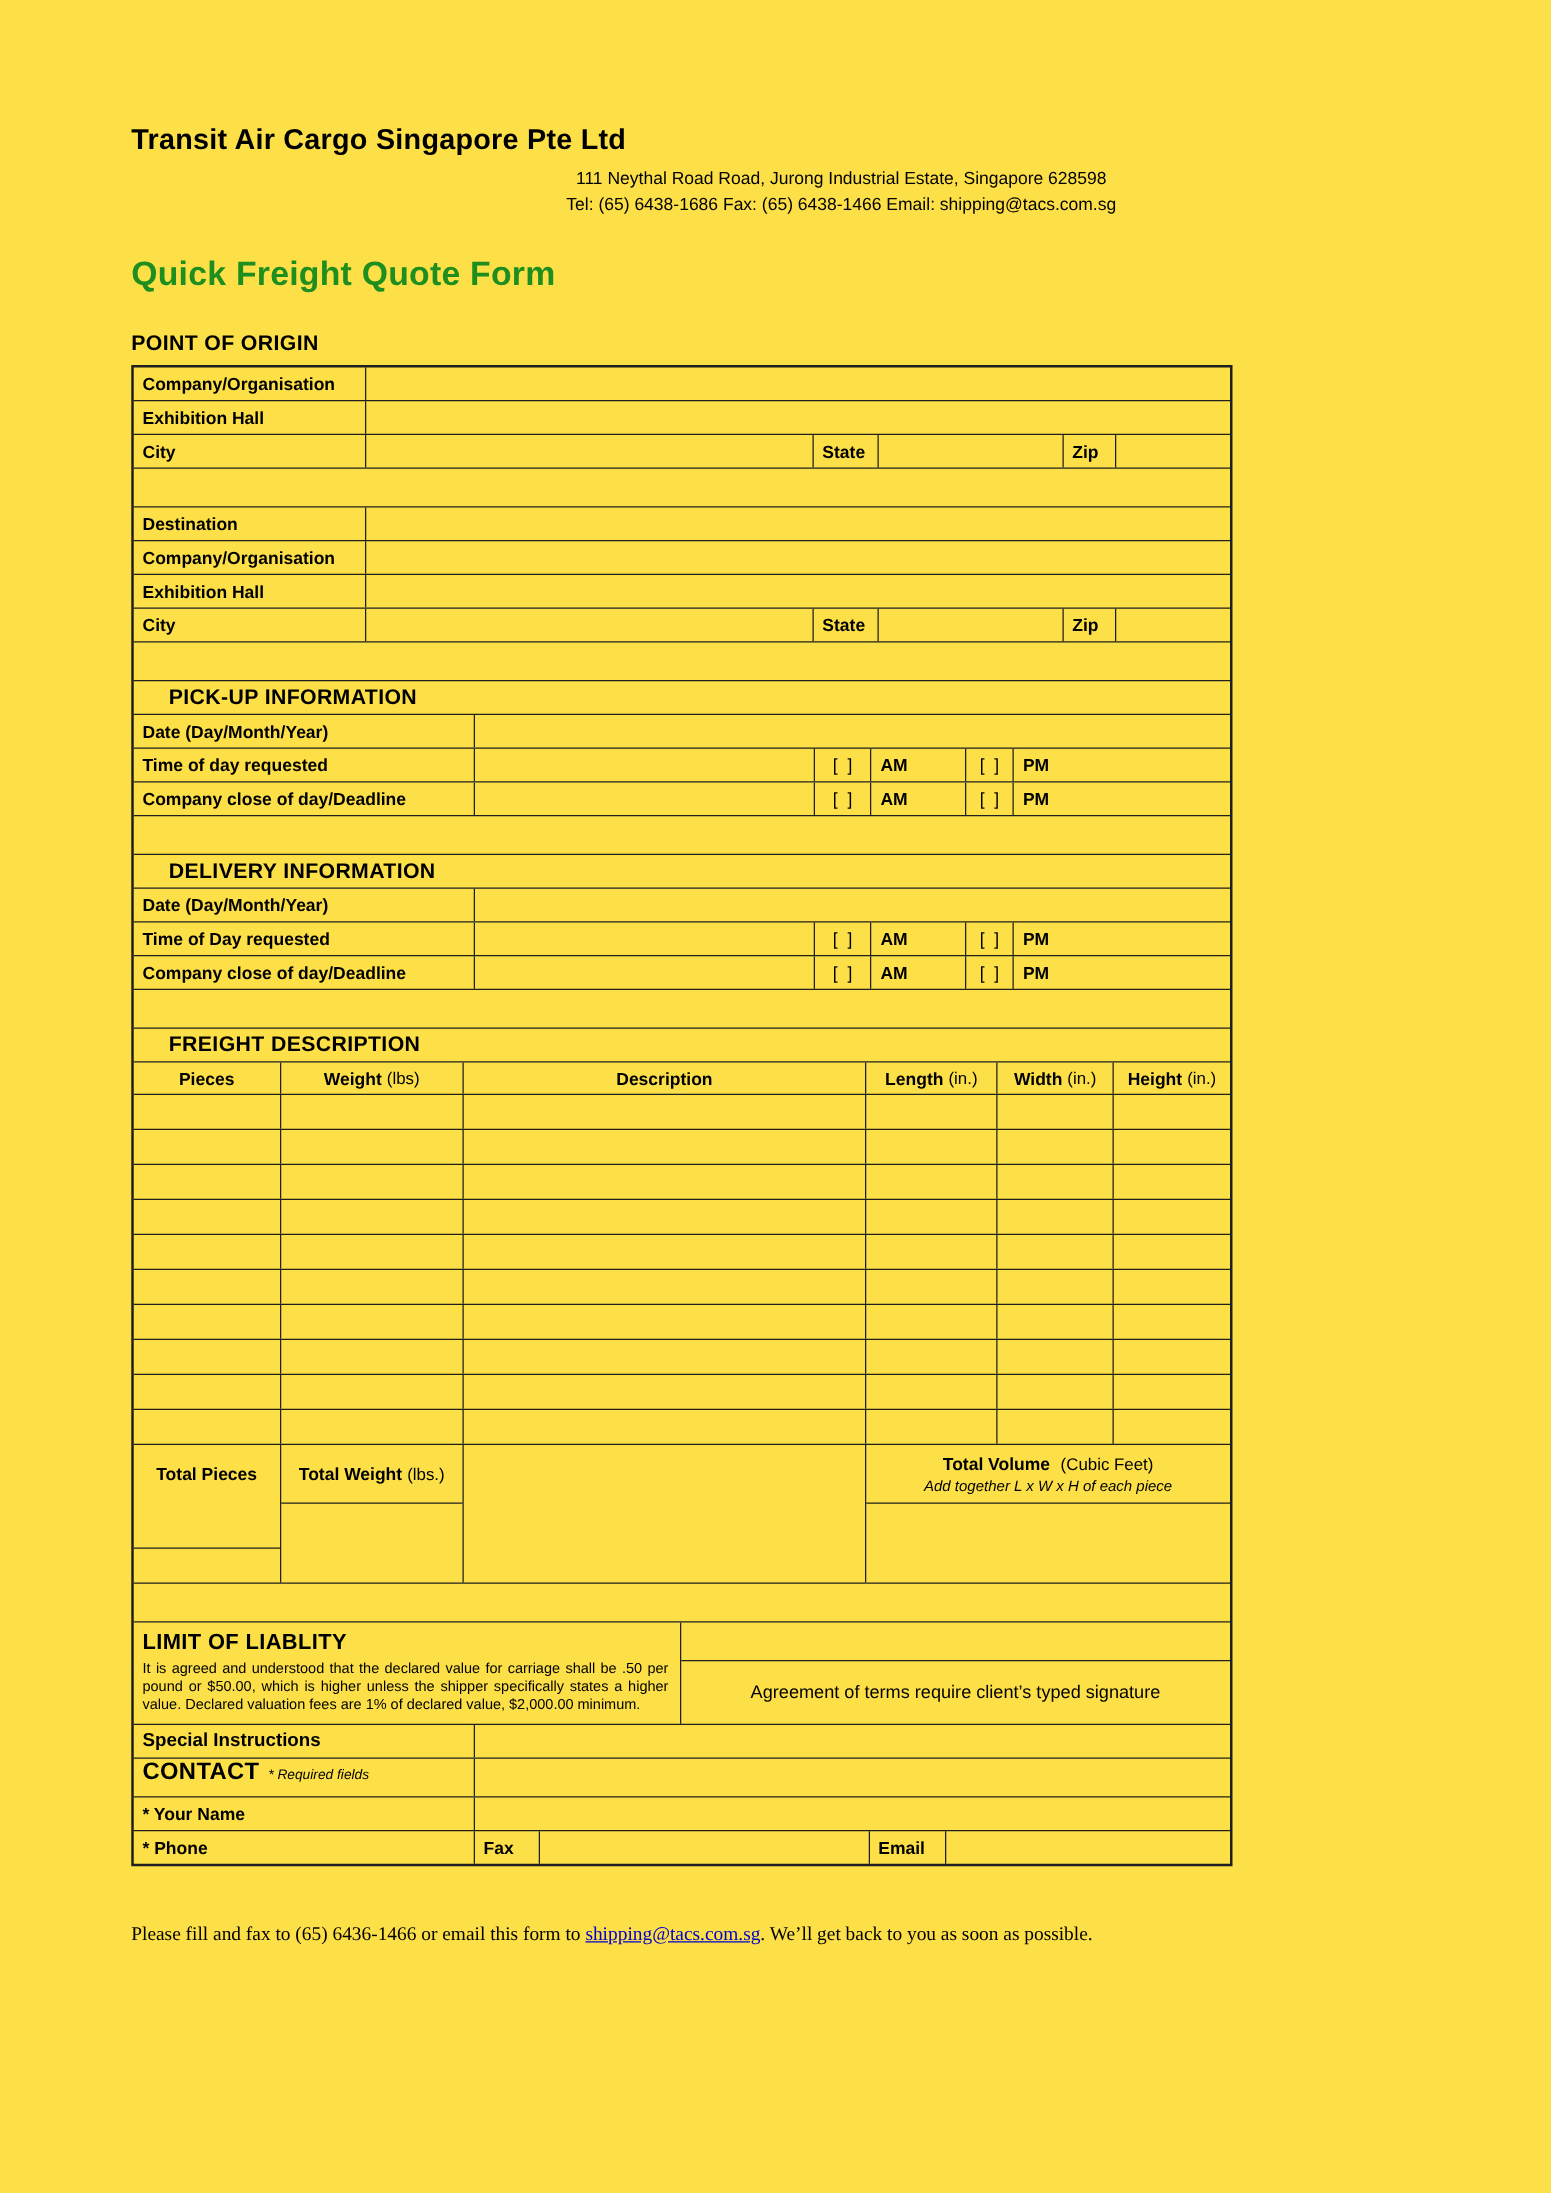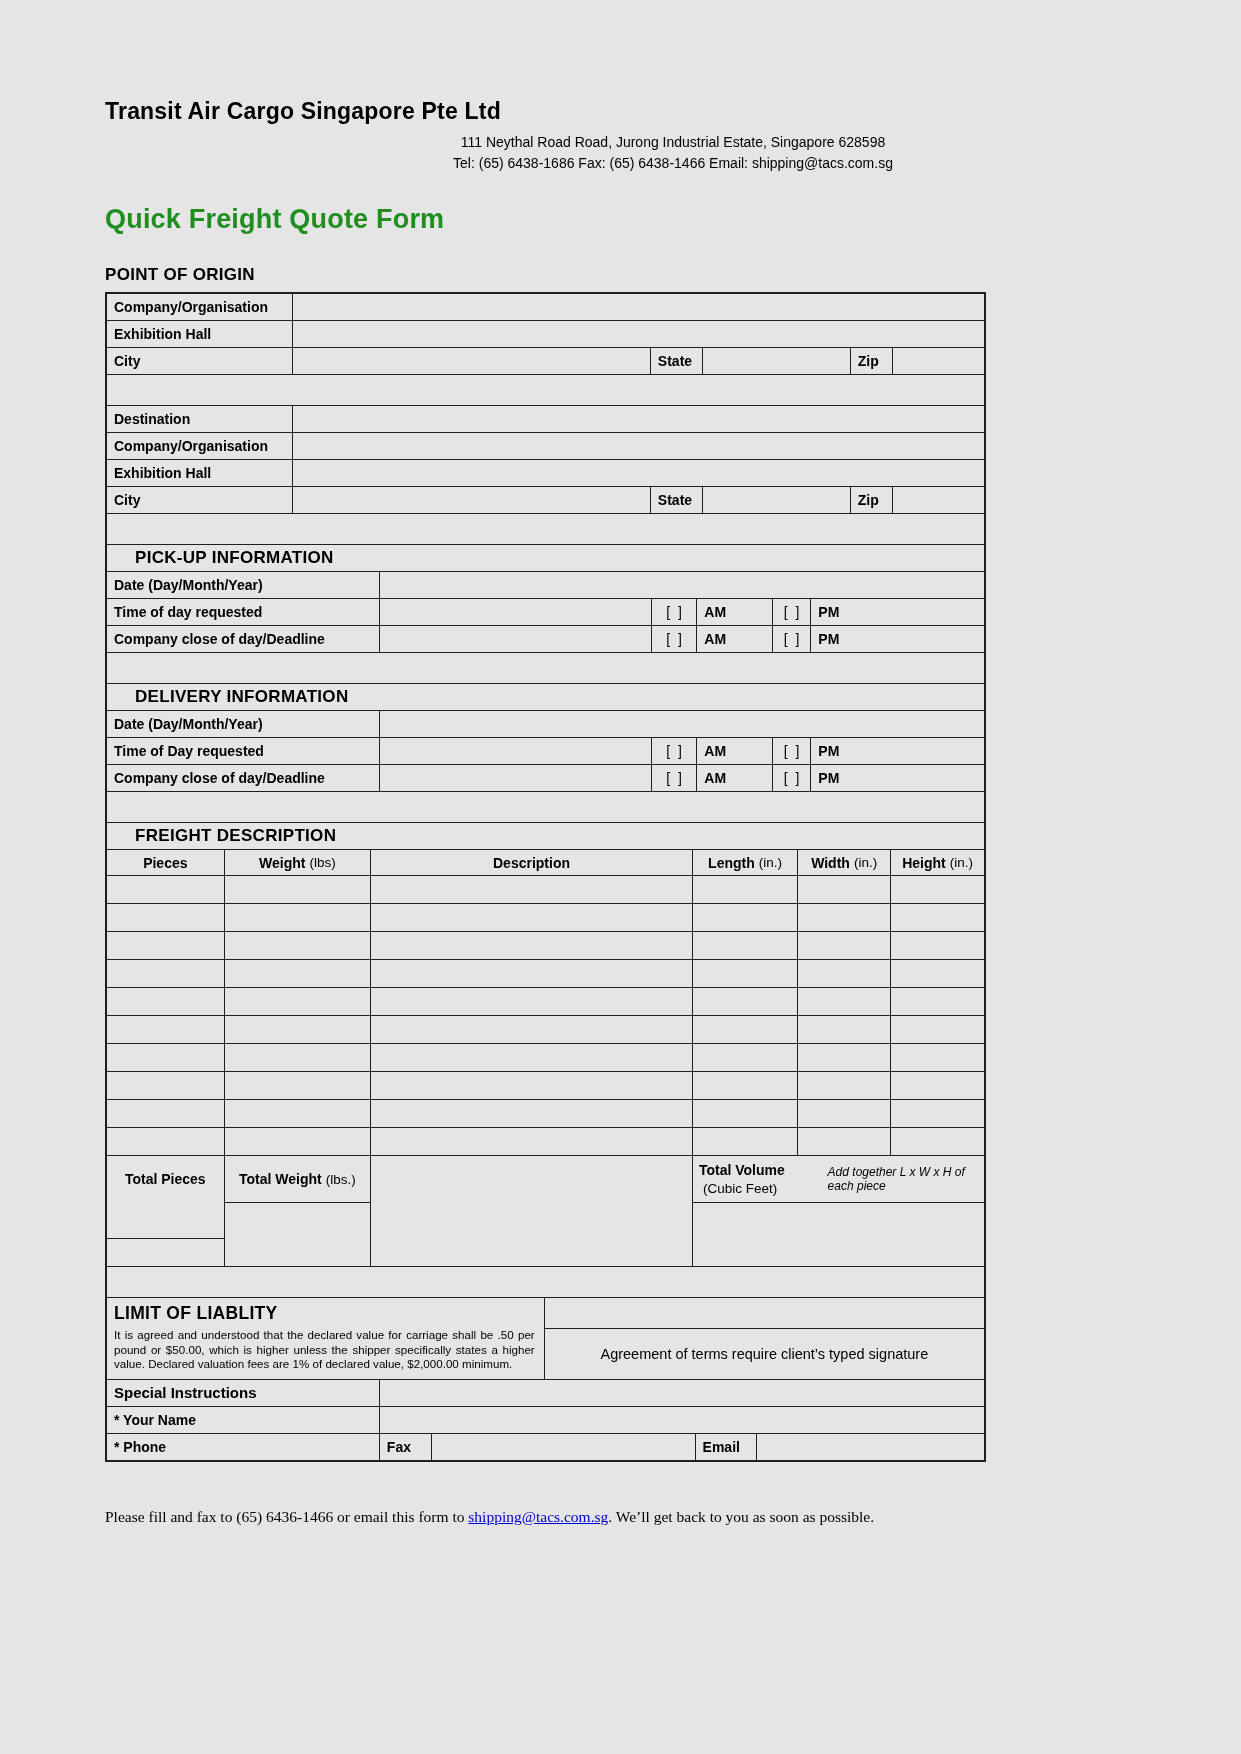--- a/index.html
+++ b/index.html
@@ -1,17 +1,17 @@
 <!DOCTYPE html>
 <html style="--accent: #1e8e1e; --link_blue: #0000cd; --line: #1f1f1f;"><head>
 <meta charset="utf-8">
 <style>
   :root{ --line:#1f1f1f; --accent:#1e8e1e; --link_blue:#0000cd; }
   html,body{margin:0;padding:0;background:#fff;}
-  .page{width:1241px;height:1754px;box-sizing:border-box;background:#e5e5e5;color:#000;
+  .page{width:1241px;height:1754px;box-sizing:border-box;background:#fde047;color:#000;
         padding:98px 0 0 105px;font-family:"Liberation Sans","DejaVu Sans",sans-serif;overflow:hidden;}
   
   .company{font-size:23px;font-weight:bold;margin-bottom:7px;letter-spacing:.2px;}
   .addr{font-size:14px;line-height:1.5;text-align:center;}
   
   .form-title{margin:30px 0 0;font-size:27px;font-weight:bold;color:var(--accent);letter-spacing:.2px;}
   .section-heading{margin:30px 0 7px;font-size:17px;font-weight:bold;letter-spacing:.3px;}
   
   .tbl{width:877px;border:2px solid var(--line);}
   .row{display:flex;align-items:stretch;border-top:1.5px solid var(--line);}
@@ -34,21 +34,21 @@
   
   .f1{width:13.3%}.f2{width:16.7%}.f3{width:36.7%}.f4{width:12%}.f5{width:10.6%}
   
   .cL{width:31%}.cFax{width:6%}.cFI{width:30%}.cEm{width:7%}
   
   .tcol{display:flex;flex-direction:column;border-left:1.5px solid var(--line);box-sizing:border-box;min-width:0;}
   .tcol:first-child{border-left:none;gap:36px;}
   .sub{display:flex;align-items:center;justify-content:center;box-sizing:border-box;padding:0 6px;}
   .sub + .sub{border-top:1.5px solid var(--line);}
   .h46{height:46px}.h28{height:28px}.h74{height:75.5px}
-  .vol{flex-direction:row;gap:1px;}
+  .vol{flex-direction:column;gap:1px;}
   .vol .note{font-style:italic;font-weight:normal;font-size:12px;}
   
   .liab-left{width:49.8%;box-sizing:border-box;padding:3px 9px 7px 7px;}
   .liab-title{margin:2px 0 4px;font-size:17.5px;font-weight:bold;letter-spacing:.3px;}
   .liab-body{margin:0;font-size:11.6px;line-height:1.26;text-align:justify;}
   .liab-right{flex:1;display:flex;flex-direction:column;border-left:1.5px solid var(--line);}
   .blank-top{height:30px;}
   .agreement{flex:1;display:flex;align-items:center;justify-content:center;border-top:1.5px solid var(--line);
              font-size:14.5px;text-align:center;padding:0 10px;}
   
@@ -319,20 +319,27 @@
         <div class="blank-top"></div>
         <div class="agreement">Agreement of terms require client’s typed signature</div>
       </div>
     </div>
 
     <div class="row r26">
       <div class="cell cL lbl" style="font-size:15px">Special Instructions</div>
       <div class="cell grow"></div>
     </div>
 
+    <div class="row rC">
+      <div class="cell cL contact-cell">
+        <span class="contact-big">CONTACT</span>
+        <span class="req-note">* Required fields</span>
+      </div>
+      <div class="cell grow"></div>
+    </div>
     <div class="row r26">
       <div class="cell cL lbl">* Your Name</div>
       <div class="cell grow"></div>
     </div>
     <div class="row r26">
       <div class="cell cL lbl">* Phone</div>
       <div class="cell cFax lbl">Fax</div>
       <div class="cell cFI"></div>
       <div class="cell cEm lbl">Email</div>
       <div class="cell grow"></div>

